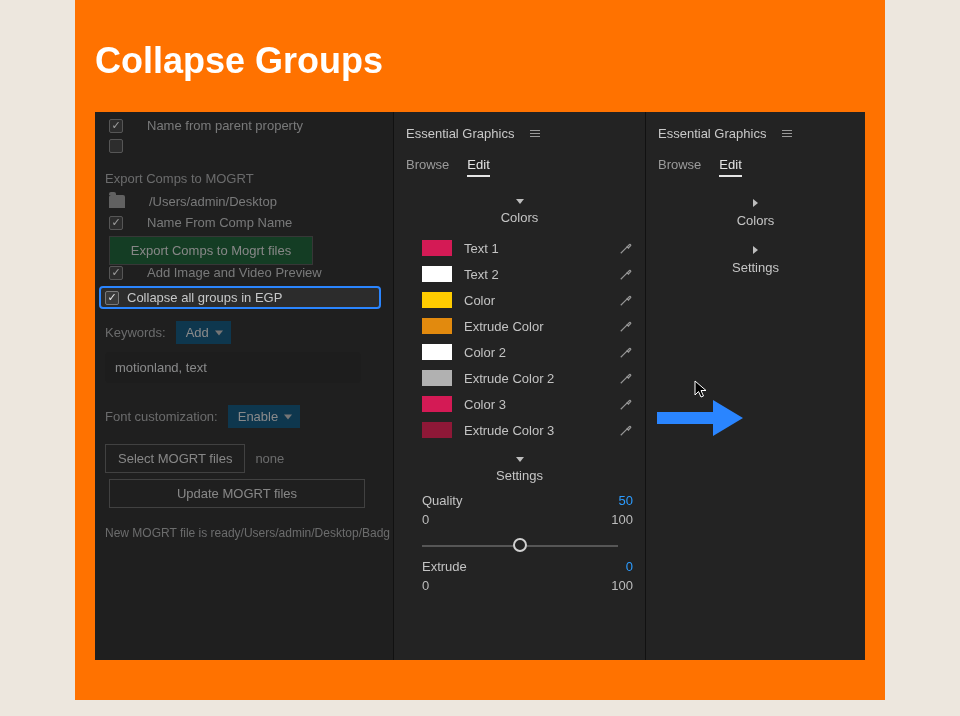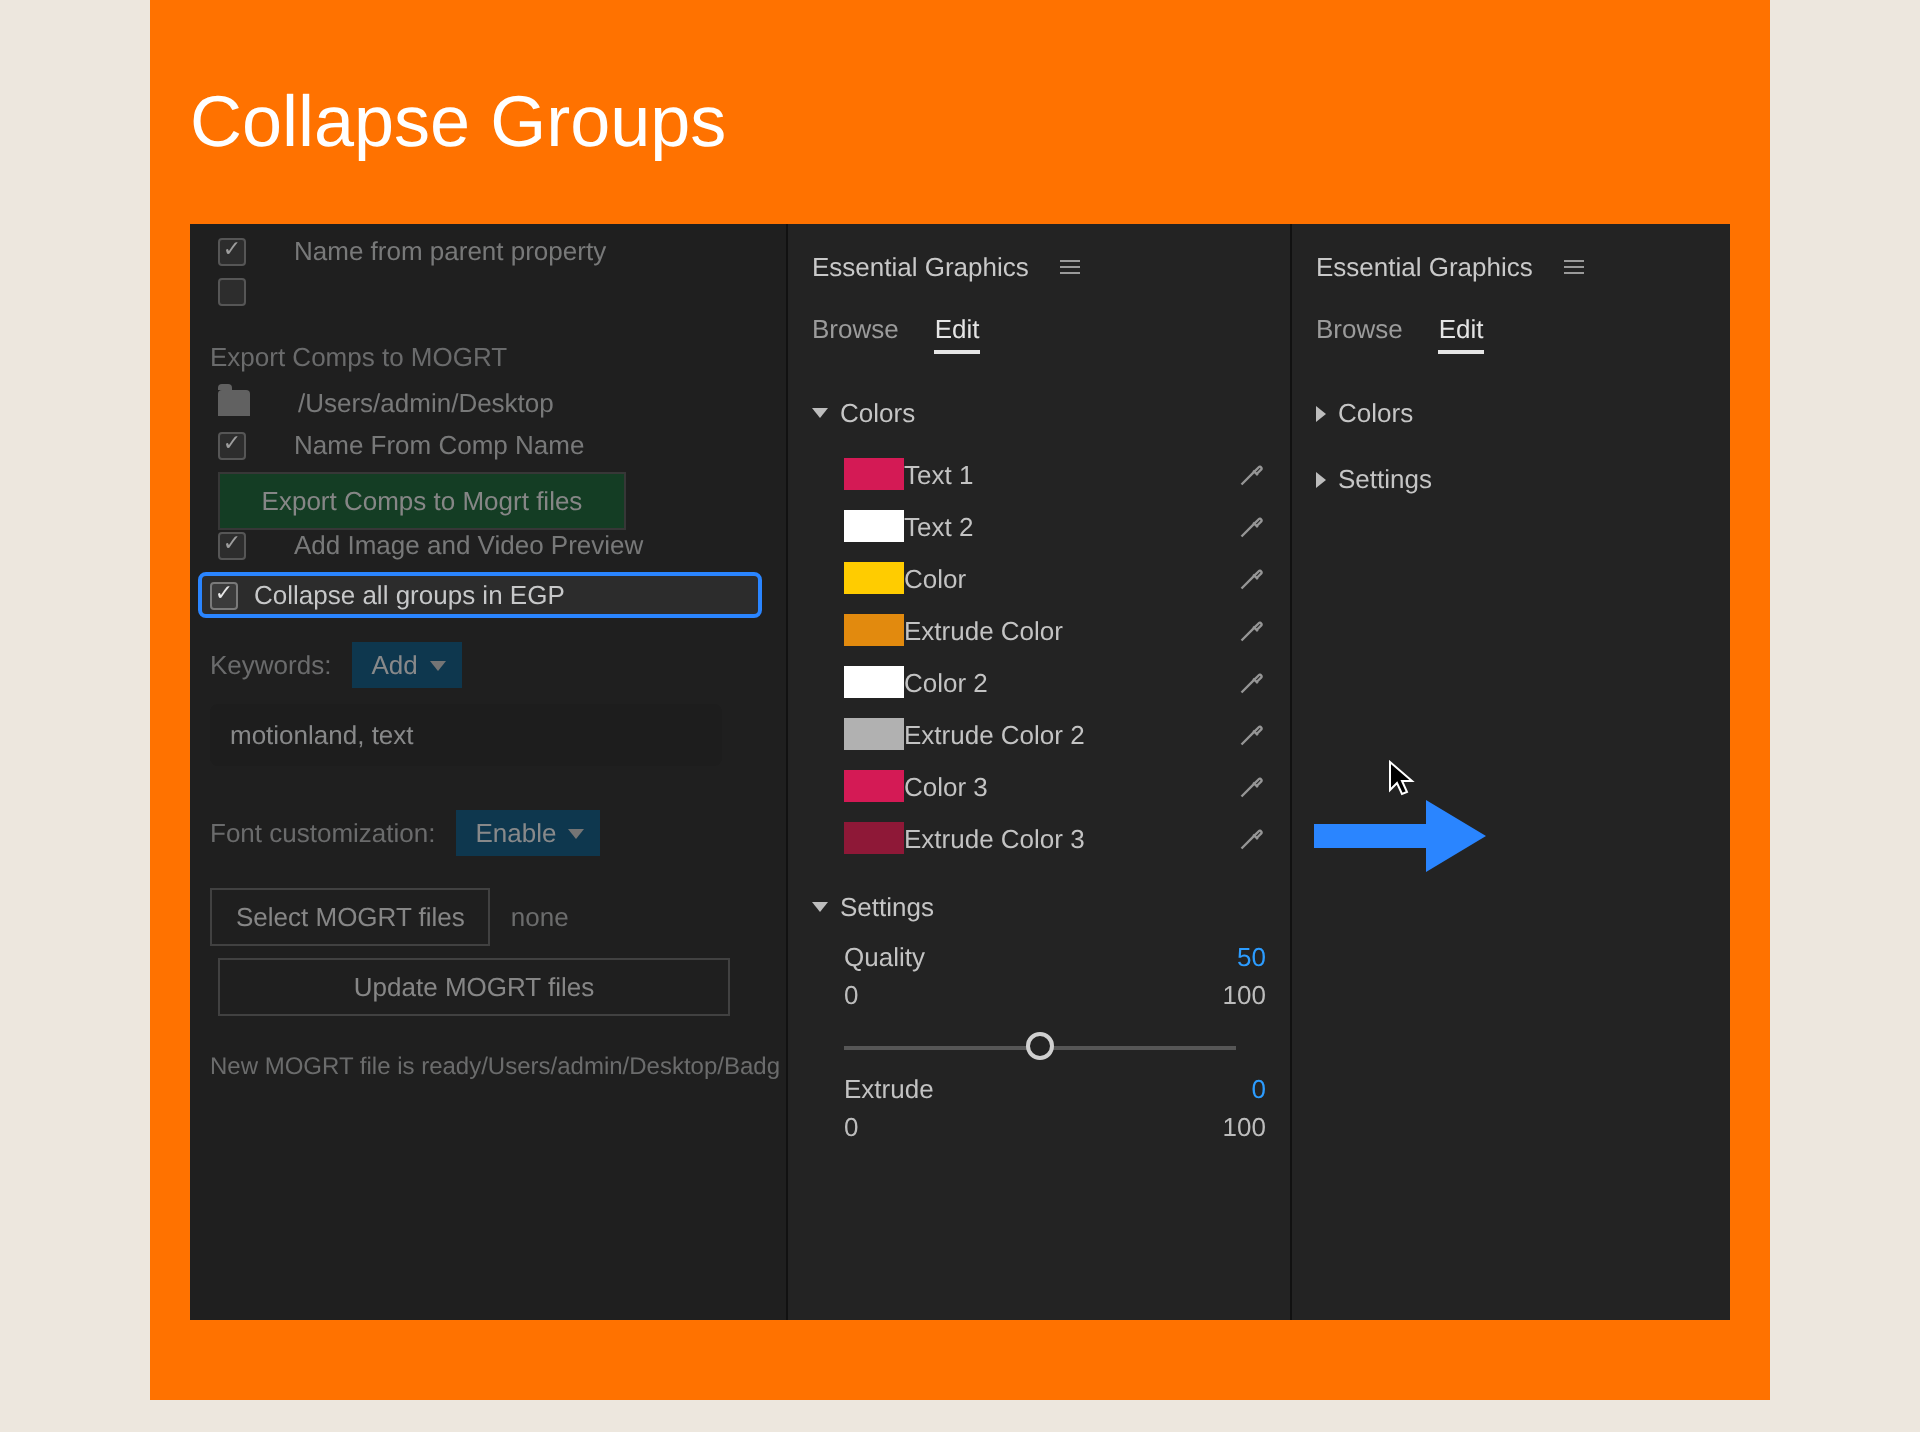--- a/index.html
+++ b/index.html
@@ -16,21 +16,21 @@
     left: 75px;
     top: 0;
     width: 810px;
     height: 700px;
     background: #ff7200;
     padding: 20px;
   }
   .title {
     color: #fff;
     font-size: 36px;
-    font-weight: 400;
+    font-weight: 700;
     margin: 20px 0 30px 0;
   }
   .panels {
     display: flex;
     height: 548px;
     overflow: hidden;
   }
   .leftpanel {
     background: #262626;
     width: 298px;
@@ -157,25 +157,25 @@
   }
   .panelhead{
     display:flex; align-items:center; gap:12px; color:#c9c9c9; font-size:13px;
     margin-bottom:16px;
   }
   .burger{display:flex;flex-direction:column;gap:2px;margin-left:4px;}
   .burger span{width:10px;height:1px;background:#9a9a9a;}
   .tabs{display:flex;gap:18px;color:#9b9b9b;font-size:13px;margin-bottom:22px;}
   .tabs .active{color:#e5e5e5;border-bottom:2px solid #e5e5e5;padding-bottom:3px;}
   .group{margin-bottom:14px;}
-  .grouphead{display:flex;align-items:center;gap:6px;color:#c5c5c5;font-size:13px;margin-bottom:10px;cursor:pointer;}
+  .grouphead{display:flex;align-items:center;gap:6px;color:#c5c5c5;font-size:13px;margin-bottom:10px;cursor:pointer;flex-direction:column;}
   .chev{width:0;height:0;display:inline-block;}
   .chev.down{border-left:4px solid transparent;border-right:4px solid transparent;border-top:5px solid #bdbdbd;}
   .chev.right{border-top:4px solid transparent;border-bottom:4px solid transparent;border-left:5px solid #bdbdbd;}
-  .colorrow{display:flex;align-items:center;gap:0;padding:5px 0 5px 16px;position:relative;}
+  .colorrow{display:flex;align-items:center;gap:12px;padding:5px 0 5px 16px;position:relative;}
   .swatch{width:30px;height:16px;flex-shrink:0;}
   .colorrow .lbl{color:#c3c3c3;font-size:13px;flex:1;}
   .eyedrop{width:14px;height:14px;position:relative;flex-shrink:0;opacity:0.75;}
   .eyedrop svg{width:14px;height:14px;}
   .settingsblock{padding-left:16px;}
   .settingname{color:#c3c3c3;font-size:13px;margin-bottom:4px;}
   .rangerow{display:flex;justify-content:space-between;color:#bcbcbc;font-size:13px;}
   .rangerow .val{color:#2c9cff;}
   .slider{position:relative;height:2px;background:#565656;margin:18px 0 12px 0;width:196px;}
   .slider .knob{position:absolute;width:14px;height:14px;border-radius:50%;background:#232323;border:2px solid #d0d0d0;top:-7px;transform:translateX(-50%);}

